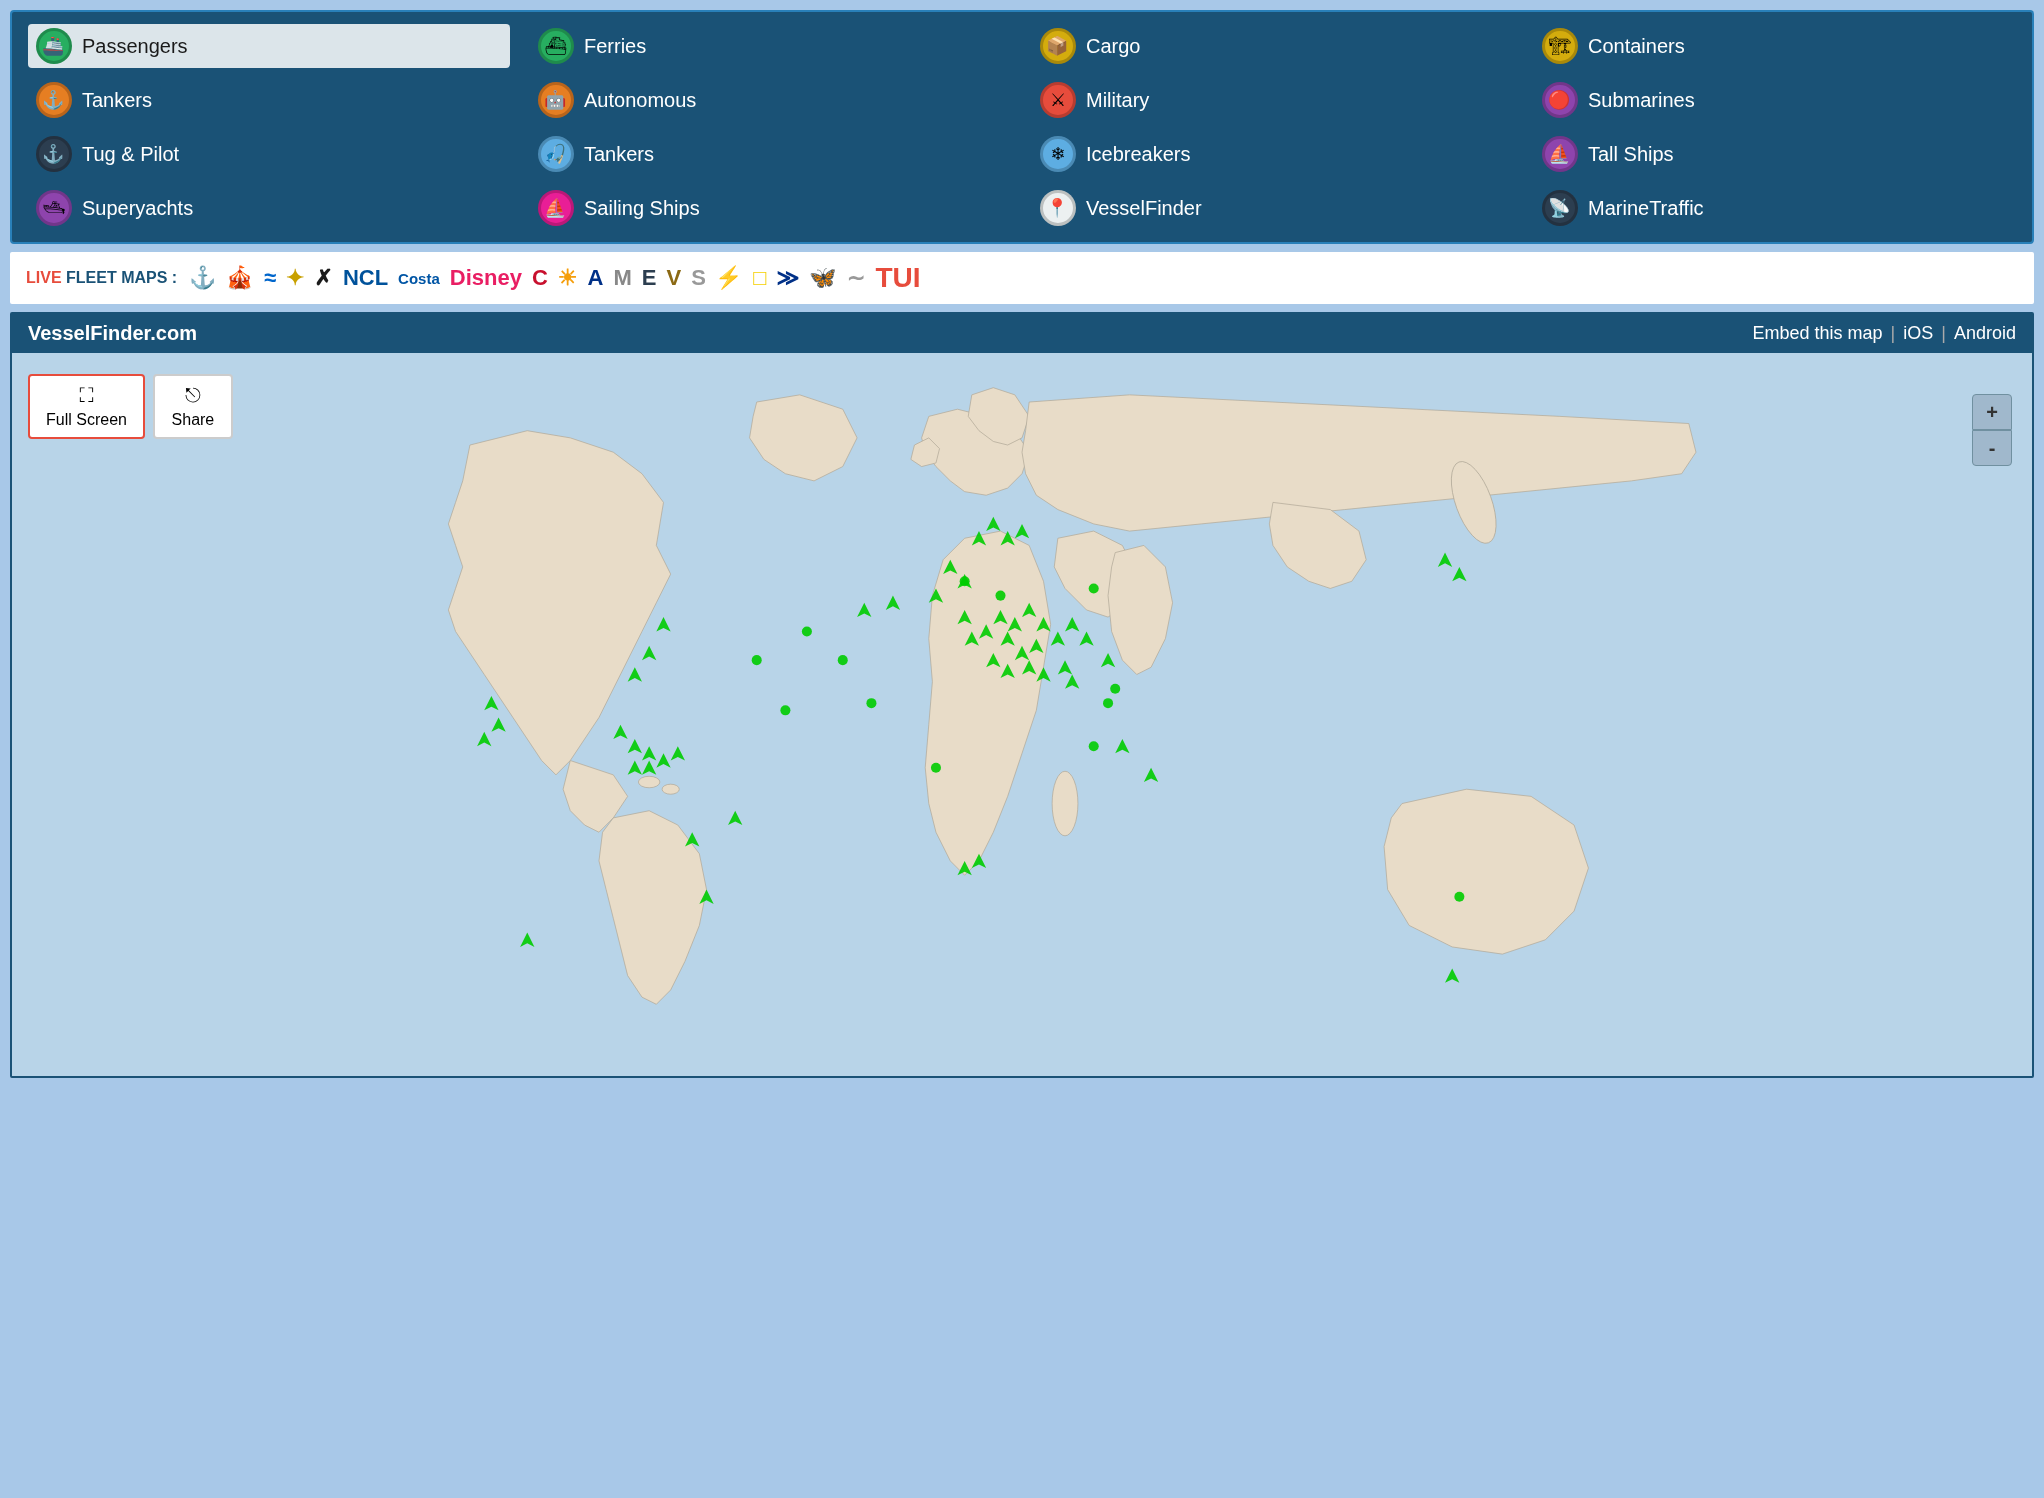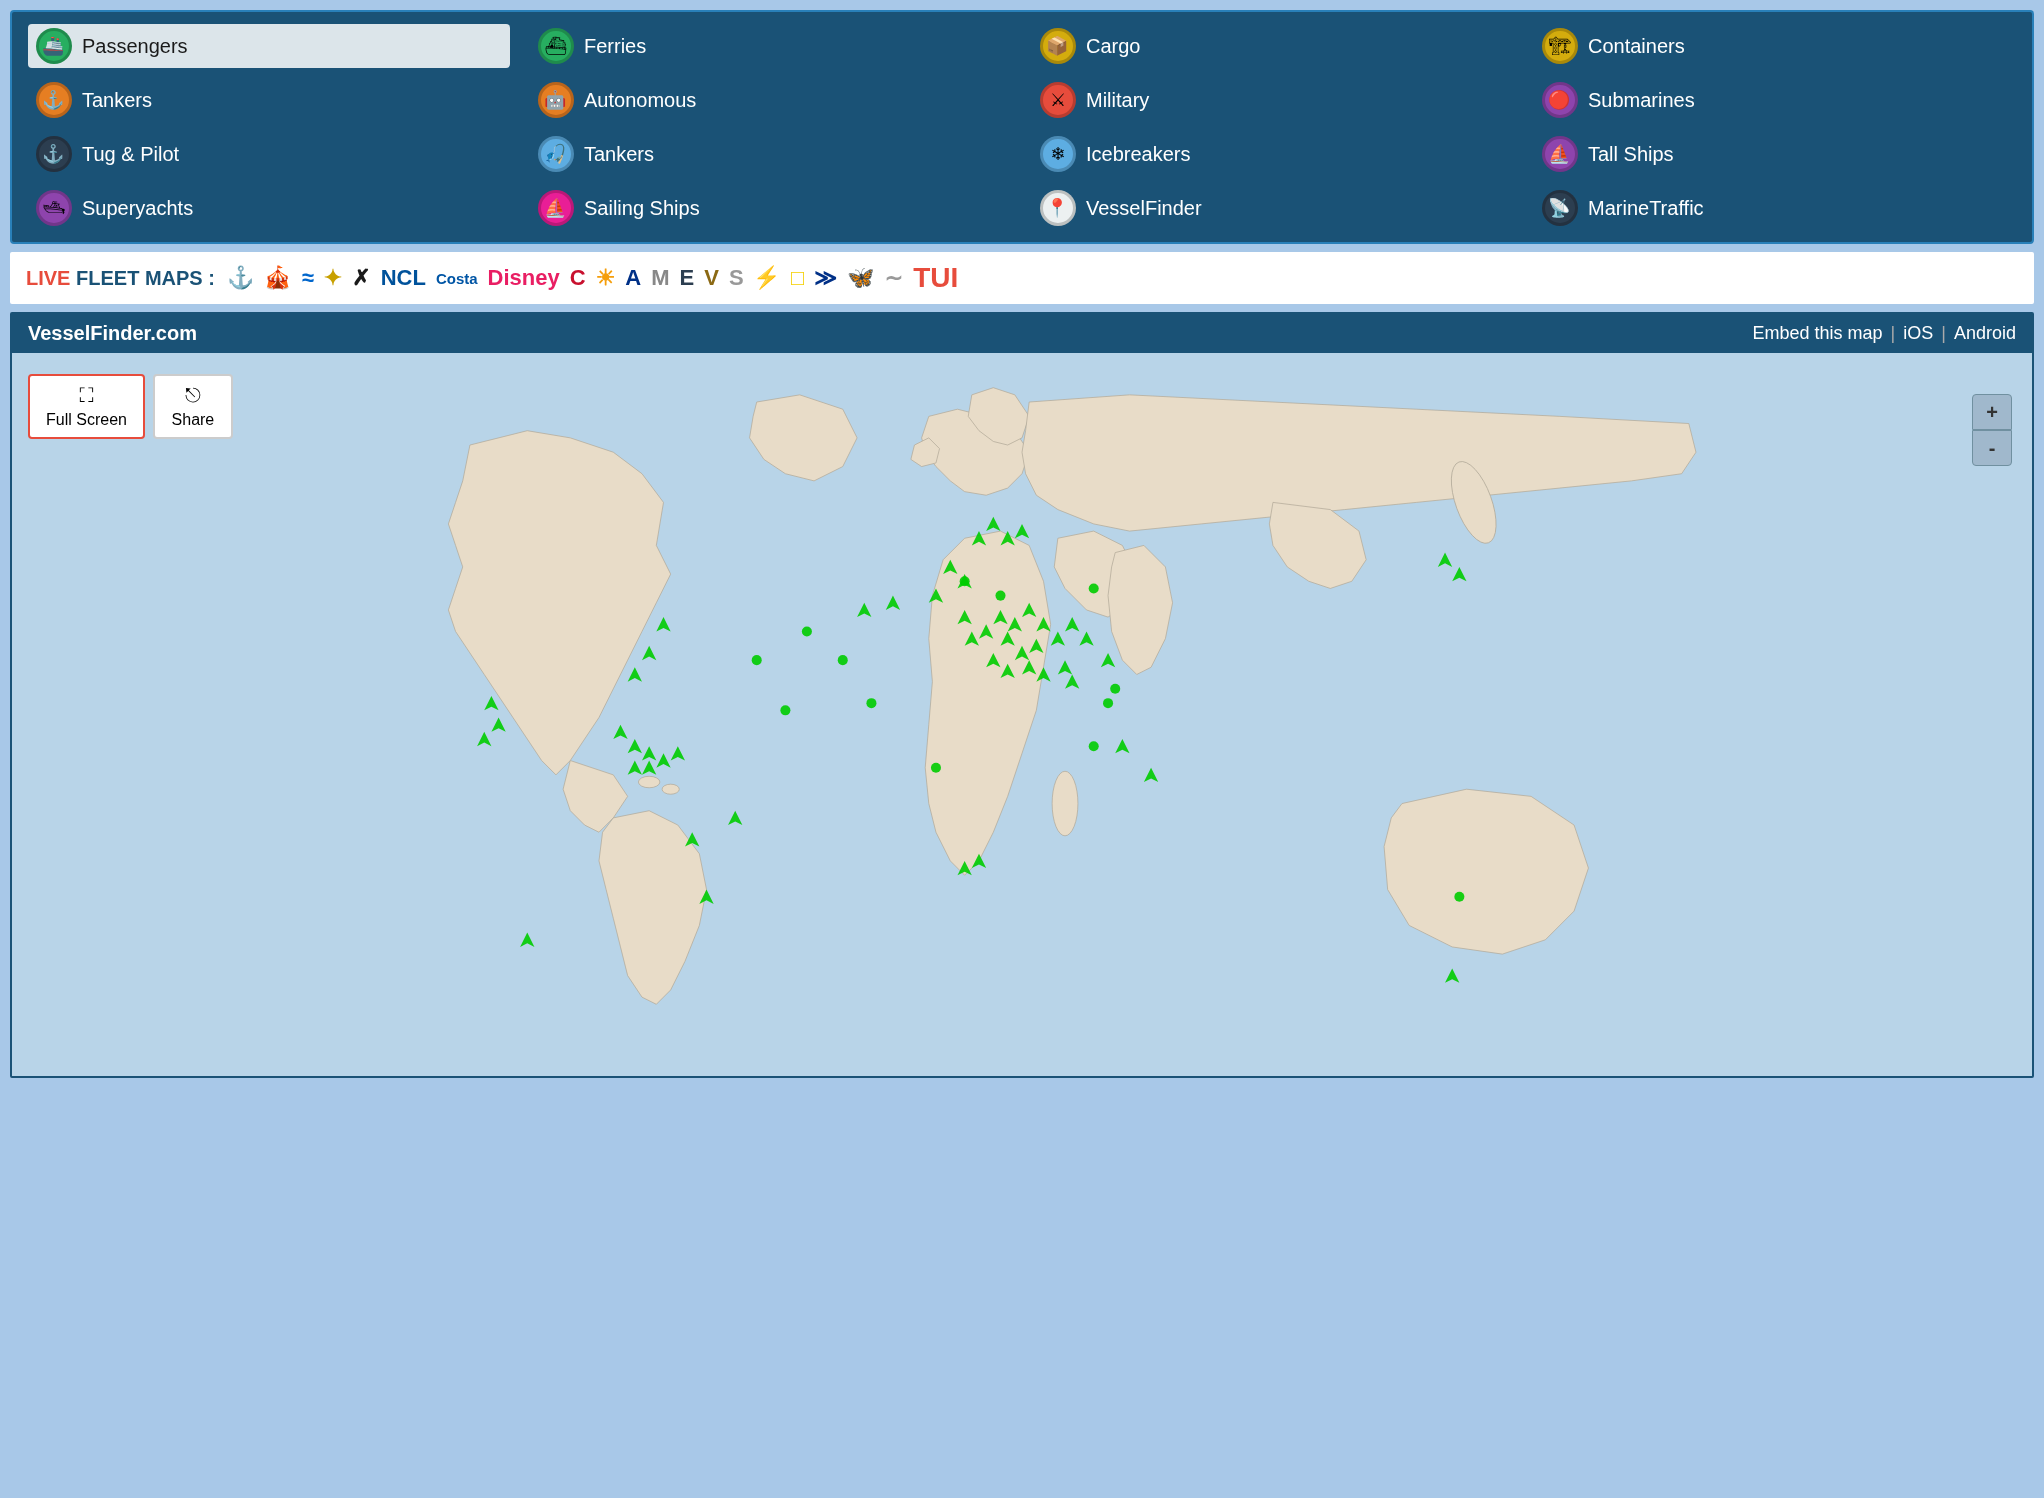--- a/index.html
+++ b/index.html
@@ -64,21 +64,21 @@
       background: white;
       padding: 8px 16px;
       display: flex;
       align-items: center;
       gap: 12px;
       margin-bottom: 8px;
       border-radius: 2px;
       overflow: hidden;
     }
     .fleet-bar-label {
-      font-size: 20px;
+      font-size: 16px;
       font-weight: bold;
       white-space: nowrap;
     }
     .fleet-bar-label .live {
       color: #e74c3c;
     }
     .fleet-bar-label .fleet {
       color: #1a5276;
     }
     .fleet-logo {

